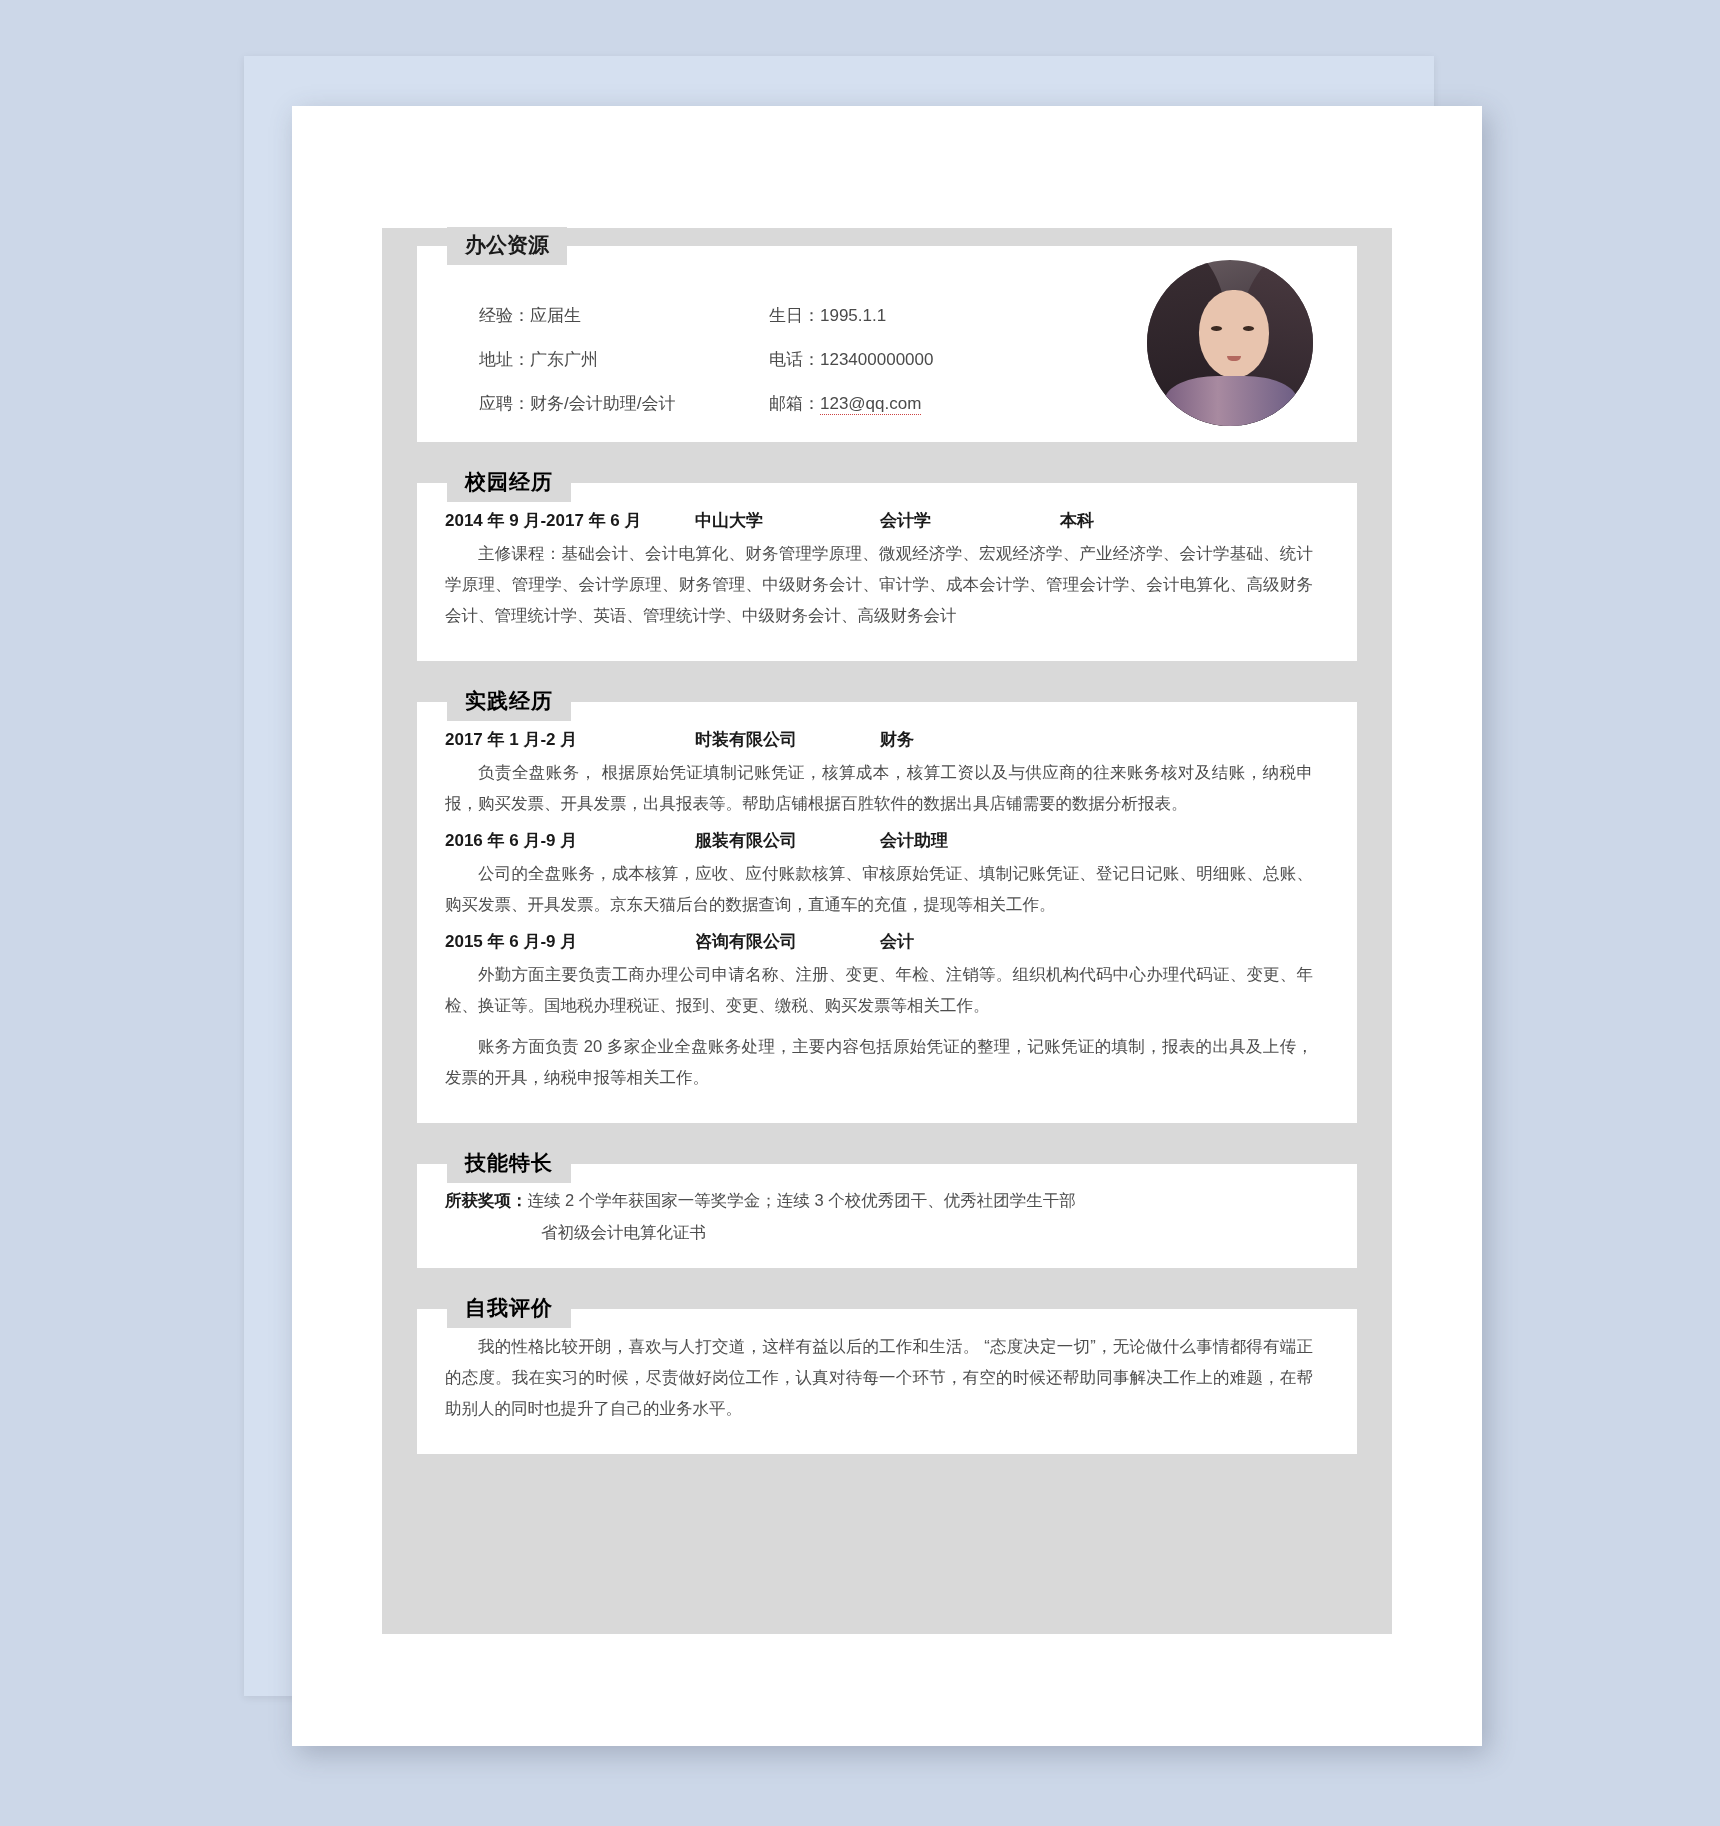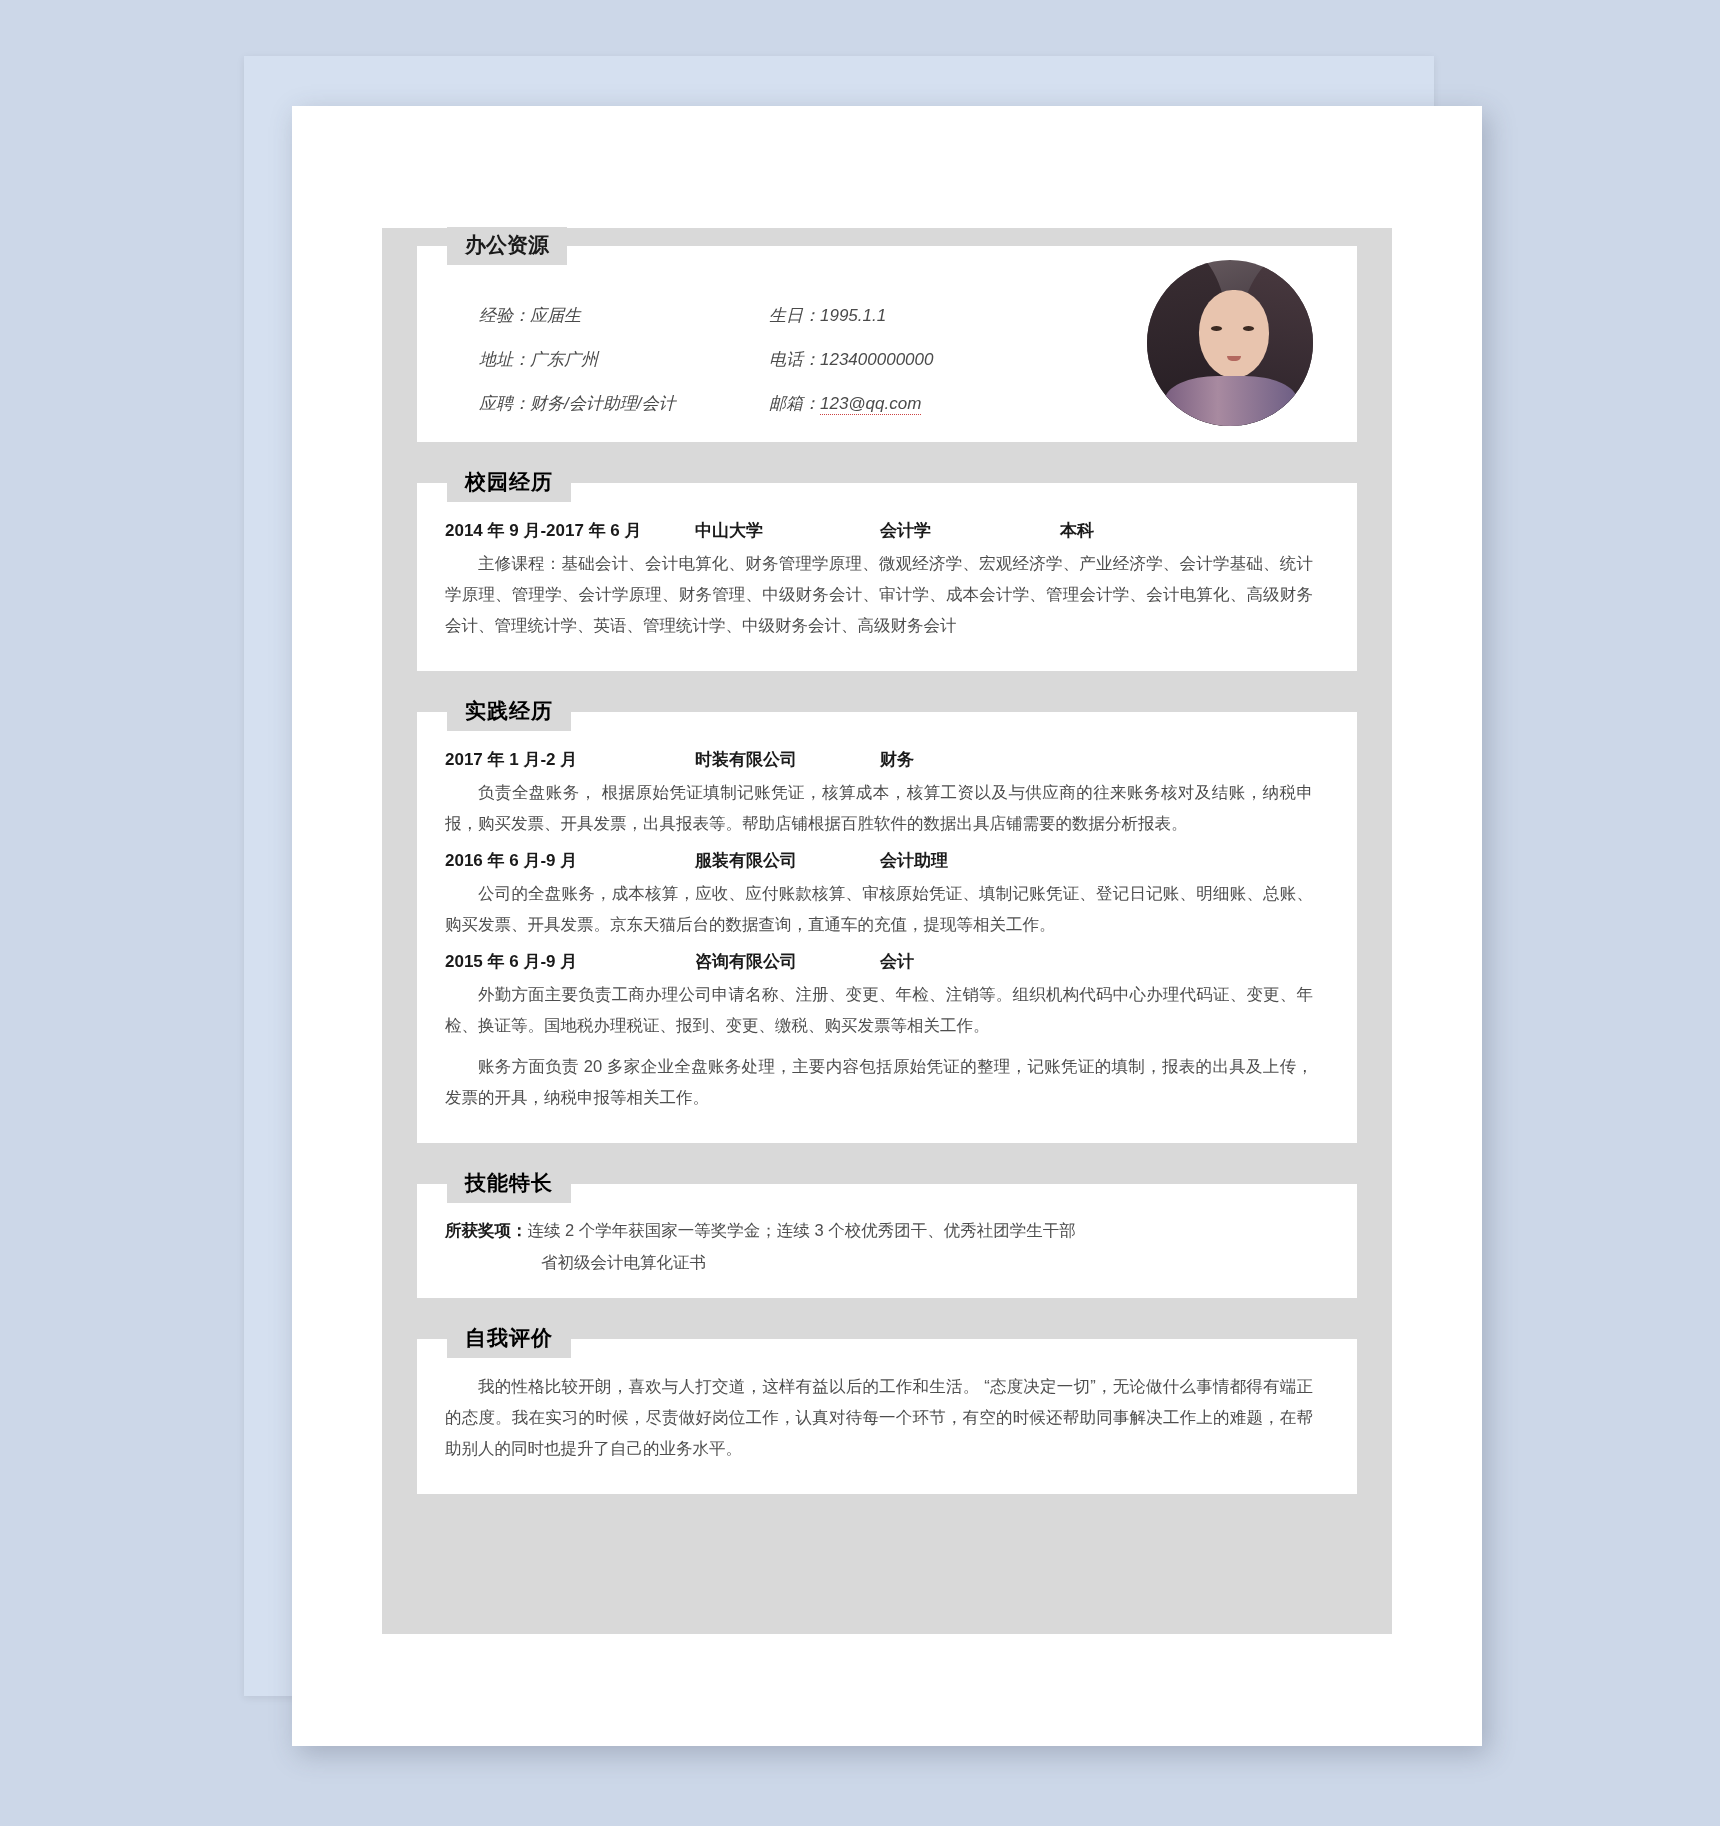--- a/index.html
+++ b/index.html
@@ -73,21 +73,21 @@
     letter-spacing: 1px;
     z-index: 3;
     line-height: 28px;
   }
   .card {
     background: #ffffff;
     position: relative;
   }
   .card.with-tab {
     margin-top: -19px;
-    padding-top: 30px;
+    padding-top: 20px;
   }
 
   
   .header-card {
     height: 196px;
     padding: 0;
   }
   .header-tab {
     position: absolute;
     left: 30px;
@@ -102,21 +102,20 @@
   .info-grid {
     position: absolute;
     left: 62px;
     top: 58px;
     font-size: 17px;
     color: #4a4a4a;
   }
   .info-row {
     display: flex;
     margin-bottom: 21px;
-    font-style: italic;
   }
   .info-col1 { width: 290px; }
   .info-col2 { width: 300px; }
   .underline-red {
     border-bottom: 1.5px dotted #c44;
     padding-bottom: 1px;
   }
   .photo {
     position: absolute;
     right: 44px;

